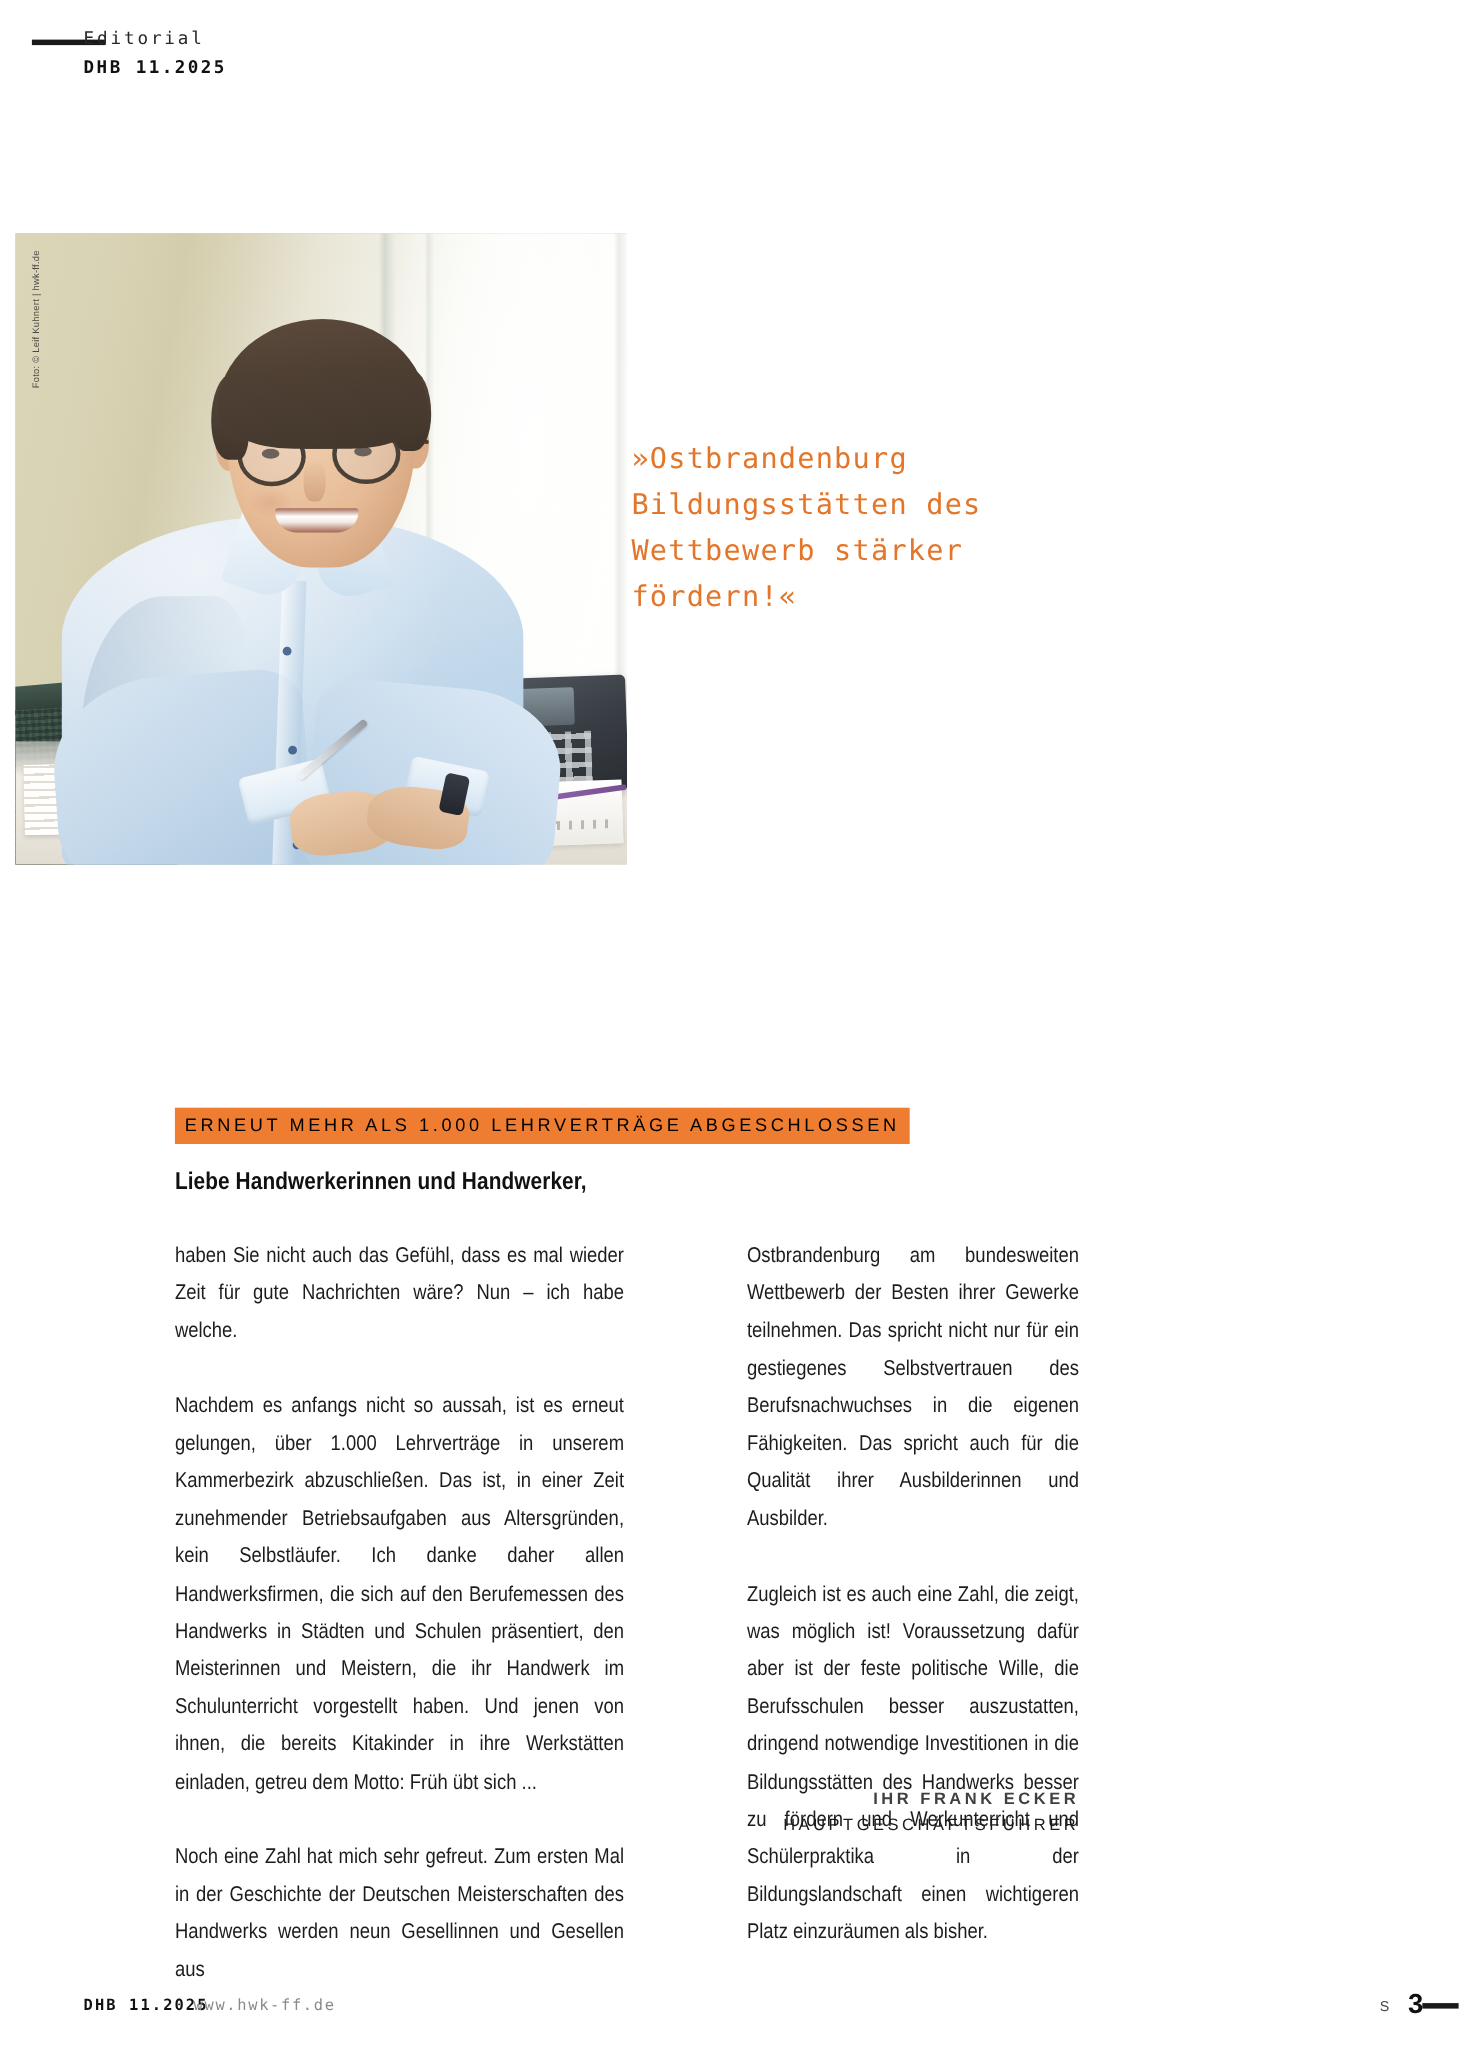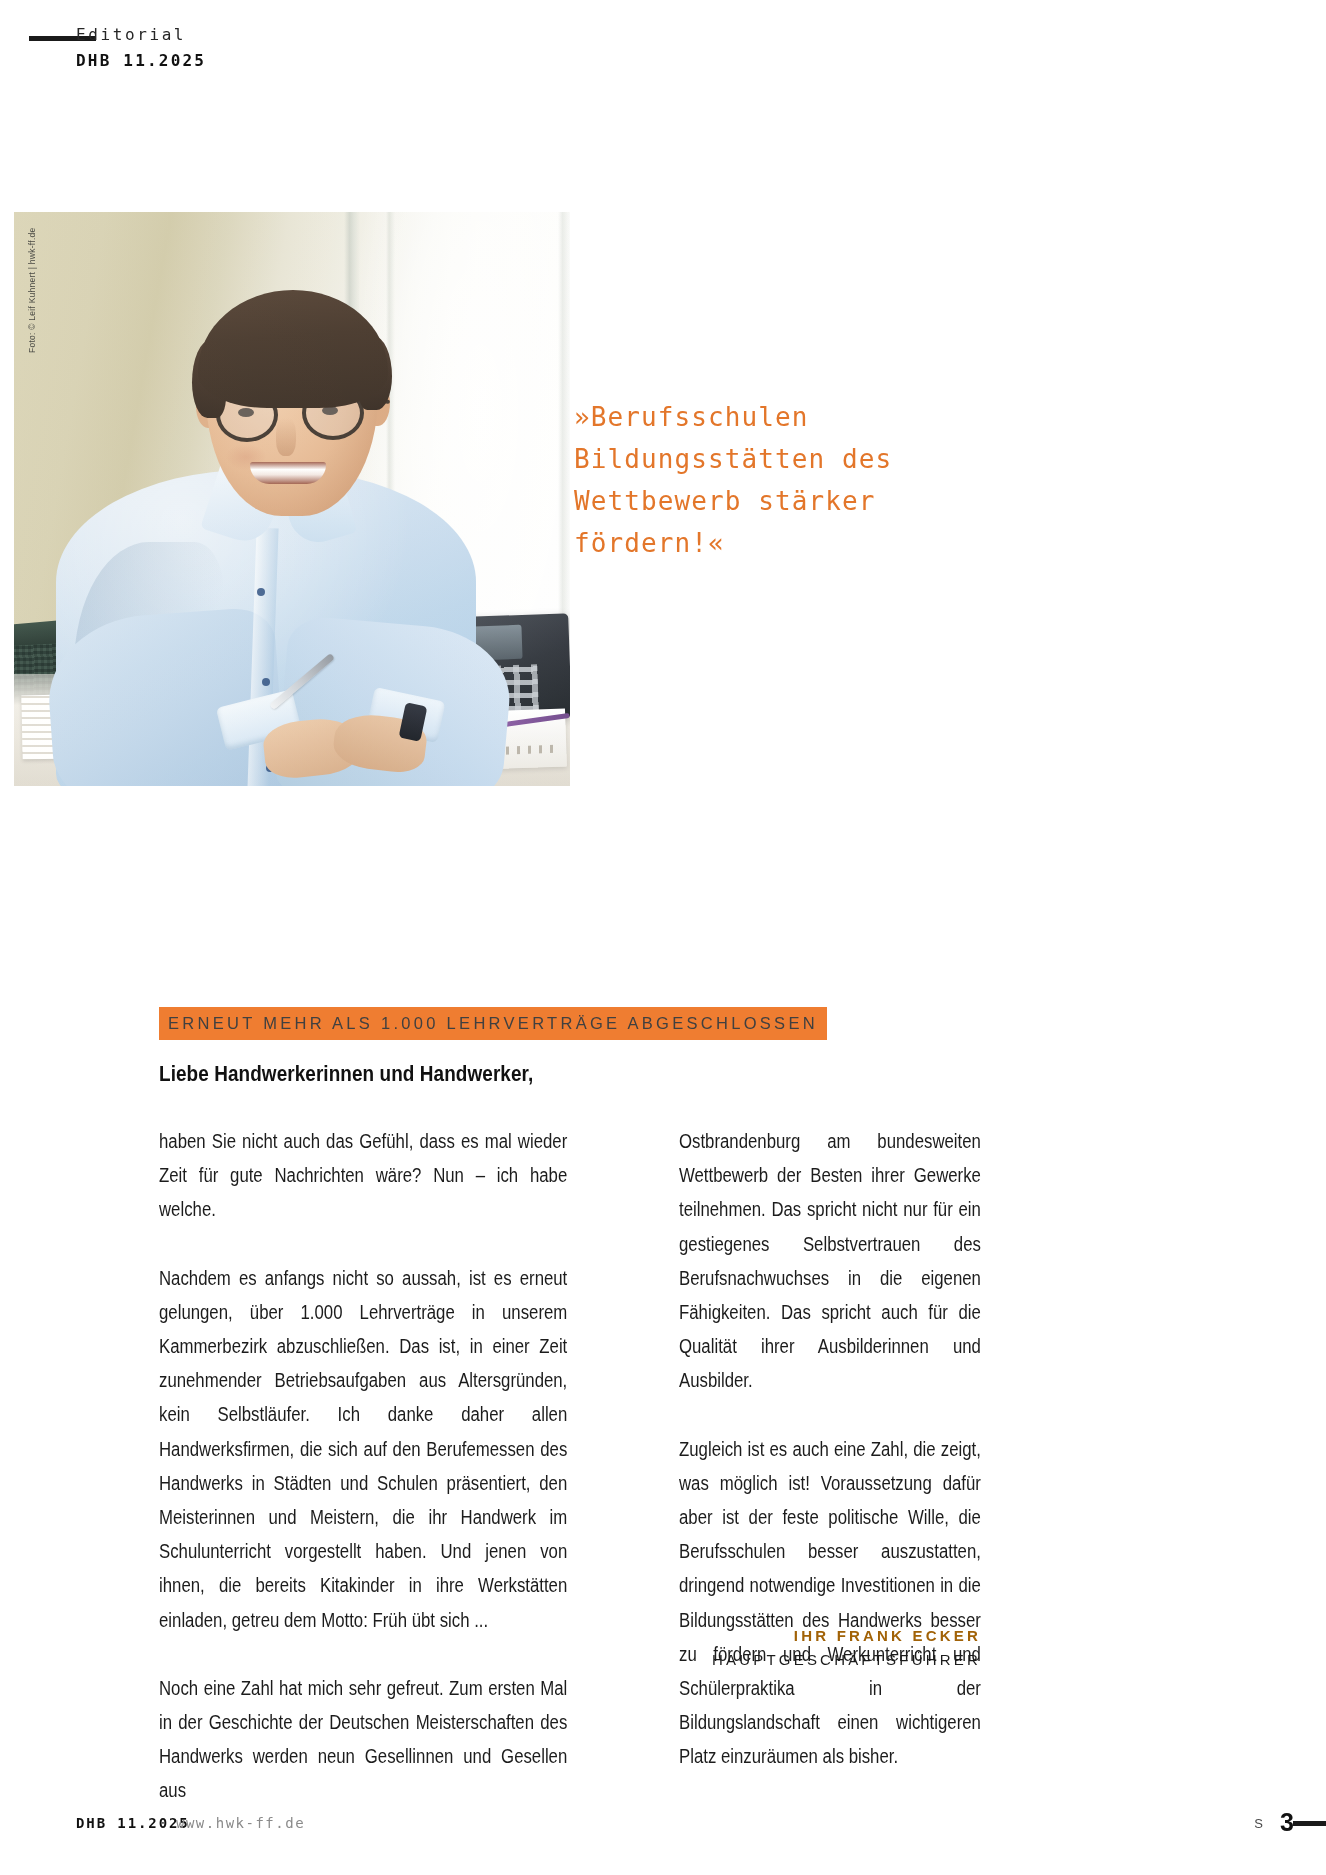--- a/index.html
+++ b/index.html
@@ -327,21 +327,21 @@
 
   
   .banner {
     position:absolute; left:159px; top:1007px;
     height:33px;
     background:#ef7d31;
     padding:0 9px;
     display:flex; align-items:center;
   }
   .banner-text {
-    font-size:16.5px; color:#404040;
+    font-size:16.5px; color:#000000;
     letter-spacing:3.3px; font-weight:400;
     font-family:"Liberation Sans", sans-serif;
     white-space:nowrap;
   }
 
   
   .salutation {
     position:absolute; left:159px; top:1061px;
     font-size:22px; font-weight:700; color:#111111;
     font-family:"Liberation Sans", sans-serif;
@@ -365,21 +365,21 @@
   .col p:last-child { margin-bottom:0; }
   .col-left  { left:159px;  width:472px; }
   .col-right { left:679px;  width:349px; }
 
   
   .signature {
     position:absolute; right:345px; top:1627px;
     text-align:right; width:600px;
   }
   .sig-name {
-    font-size:15px; font-weight:700; color:#a16207;
+    font-size:15px; font-weight:700; color:#404040;
     letter-spacing:3.2px;
     font-family:"Liberation Sans", sans-serif;
   }
   .sig-role {
     margin-top:7px;
     font-size:15px; font-weight:400; color:#1c1c1c;
     letter-spacing:3.2px;
     font-family:"Liberation Sans", sans-serif;
   }
 
@@ -479,21 +479,21 @@
   <div class="ph-hand-l"></div>
   <div class="ph-hand-r"></div>
   <div class="ph-watch"></div>
   <div class="ph-pen"></div>
 
   <div class="ph-grade"></div>
 </div>
 <div class="photo-credit">Foto: © Leif Kuhnert | hwk-ff.de</div>
 
 <div class="pullquote">
-  <span class="pq-line">»Berufsschulen</span>
+  <span class="pq-line">»Ostbrandenburg</span>
   <span class="pq-line">Bildungsstätten des</span>
   <span class="pq-line">Wettbewerb stärker</span>
   <span class="pq-line">fördern!«</span>
 </div>
 
 <div class="banner">
   <span class="banner-text">ERNEUT MEHR ALS 1.000 LEHRVERTRÄGE ABGESCHLOSSEN</span>
 </div>
 
 <div class="salutation">Liebe Handwerkerinnen und Handwerker,</div>

